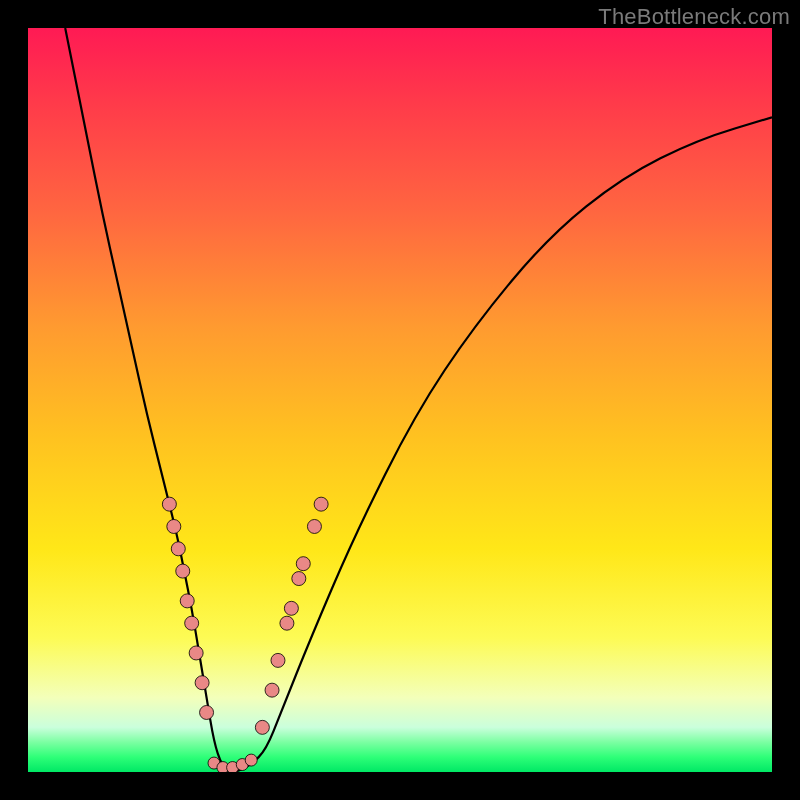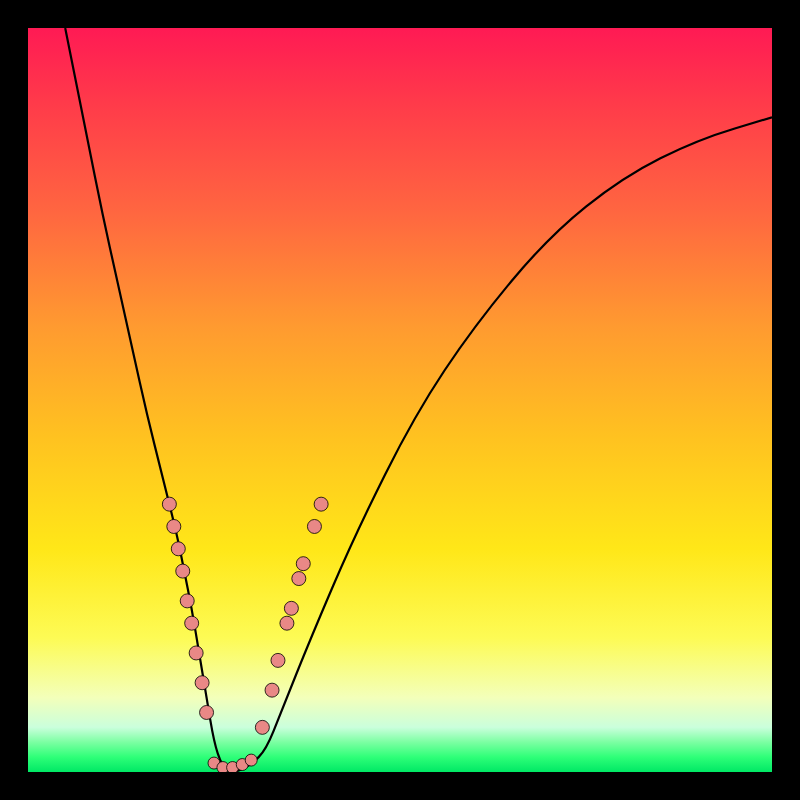--- a/index.html
+++ b/index.html
@@ -63,20 +63,21 @@
   .dot {
     fill: #e98886;
     stroke: #000;
     stroke-width: 0.8;
   }
 </style>
 </head>
 <body>
 
 <div class="frame">
+  <div class="watermark">TheBottleneck.com</div>
   <div class="plot">
     <svg class="overlay" viewBox="0 0 744 744">
       <path id="curve-path" class="curve" d="M 37.2 0 Q 37.2 0 48.36 55.80000000000001 Q 59.52 111.60000000000002 66.96000000000001 148.8 Q 74.4 186 81.84 219.48 Q 89.28 252.95999999999998 96.72 286.44 Q 104.16000000000001 319.92 111.60000000000001 353.4 Q 119.04 386.88 126.47999999999999 416.64 Q 133.92 446.4 141.36 476.15999999999997 Q 148.8 505.91999999999996 152.51999999999998 524.52 Q 156.23999999999998 543.12 159.95999999999998 561.72 Q 163.68 580.3199999999999 167.4 602.64 Q 171.12 624.96 174.84 647.28 Q 178.56 669.6 182.28 691.9200000000001 Q 186 714.24 189.72 725.4 Q 193.44 736.56 197.16000000000003 740.28 Q 200.88000000000002 744 204.60000000000002 744 Q 208.32000000000002 744 215.76 740.28 Q 223.2 736.56 230.64 729.1199999999999 Q 238.08 721.68 245.52 703.0799999999999 Q 252.96 684.48 267.84000000000003 647.28 Q 282.72 610.08 305.04 558 Q 327.36 505.91999999999996 357.12 446.4 Q 386.88 386.88 416.64 342.24 Q 446.4 297.6 483.59999999999997 252.96000000000004 Q 520.8 208.32000000000005 558 178.56 Q 595.2 148.79999999999995 632.4000000000001 130.2 Q 669.6 111.60000000000002 706.8 100.44 T 744 89.27999999999997"></path>
       <g id="dots-group">
           <circle cx="141.36" cy="476.16" r="7" class="dot"></circle>
           <circle cx="145.824" cy="498.48" r="7" class="dot"></circle>
           <circle cx="150.28799999999998" cy="520.8" r="7" class="dot"></circle>
           <circle cx="154.752" cy="543.12" r="7" class="dot"></circle>
           <circle cx="159.216" cy="572.88" r="7" class="dot"></circle>
           <circle cx="163.68" cy="595.2" r="7" class="dot"></circle>

